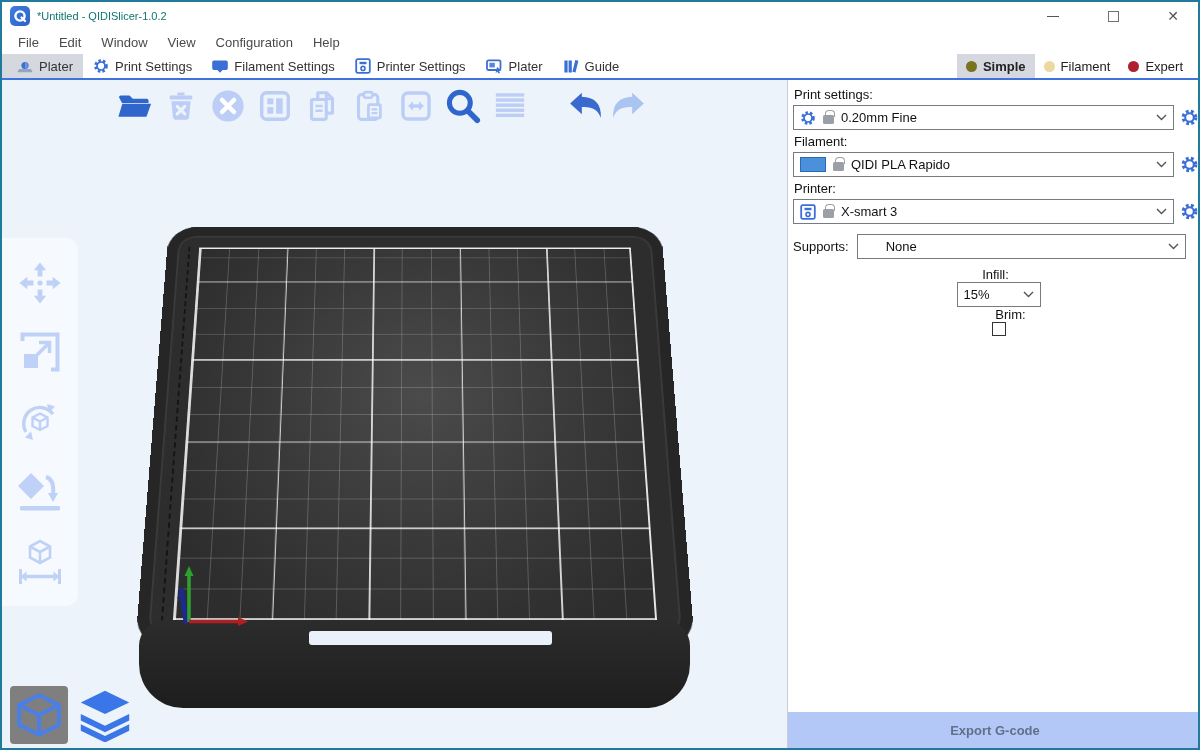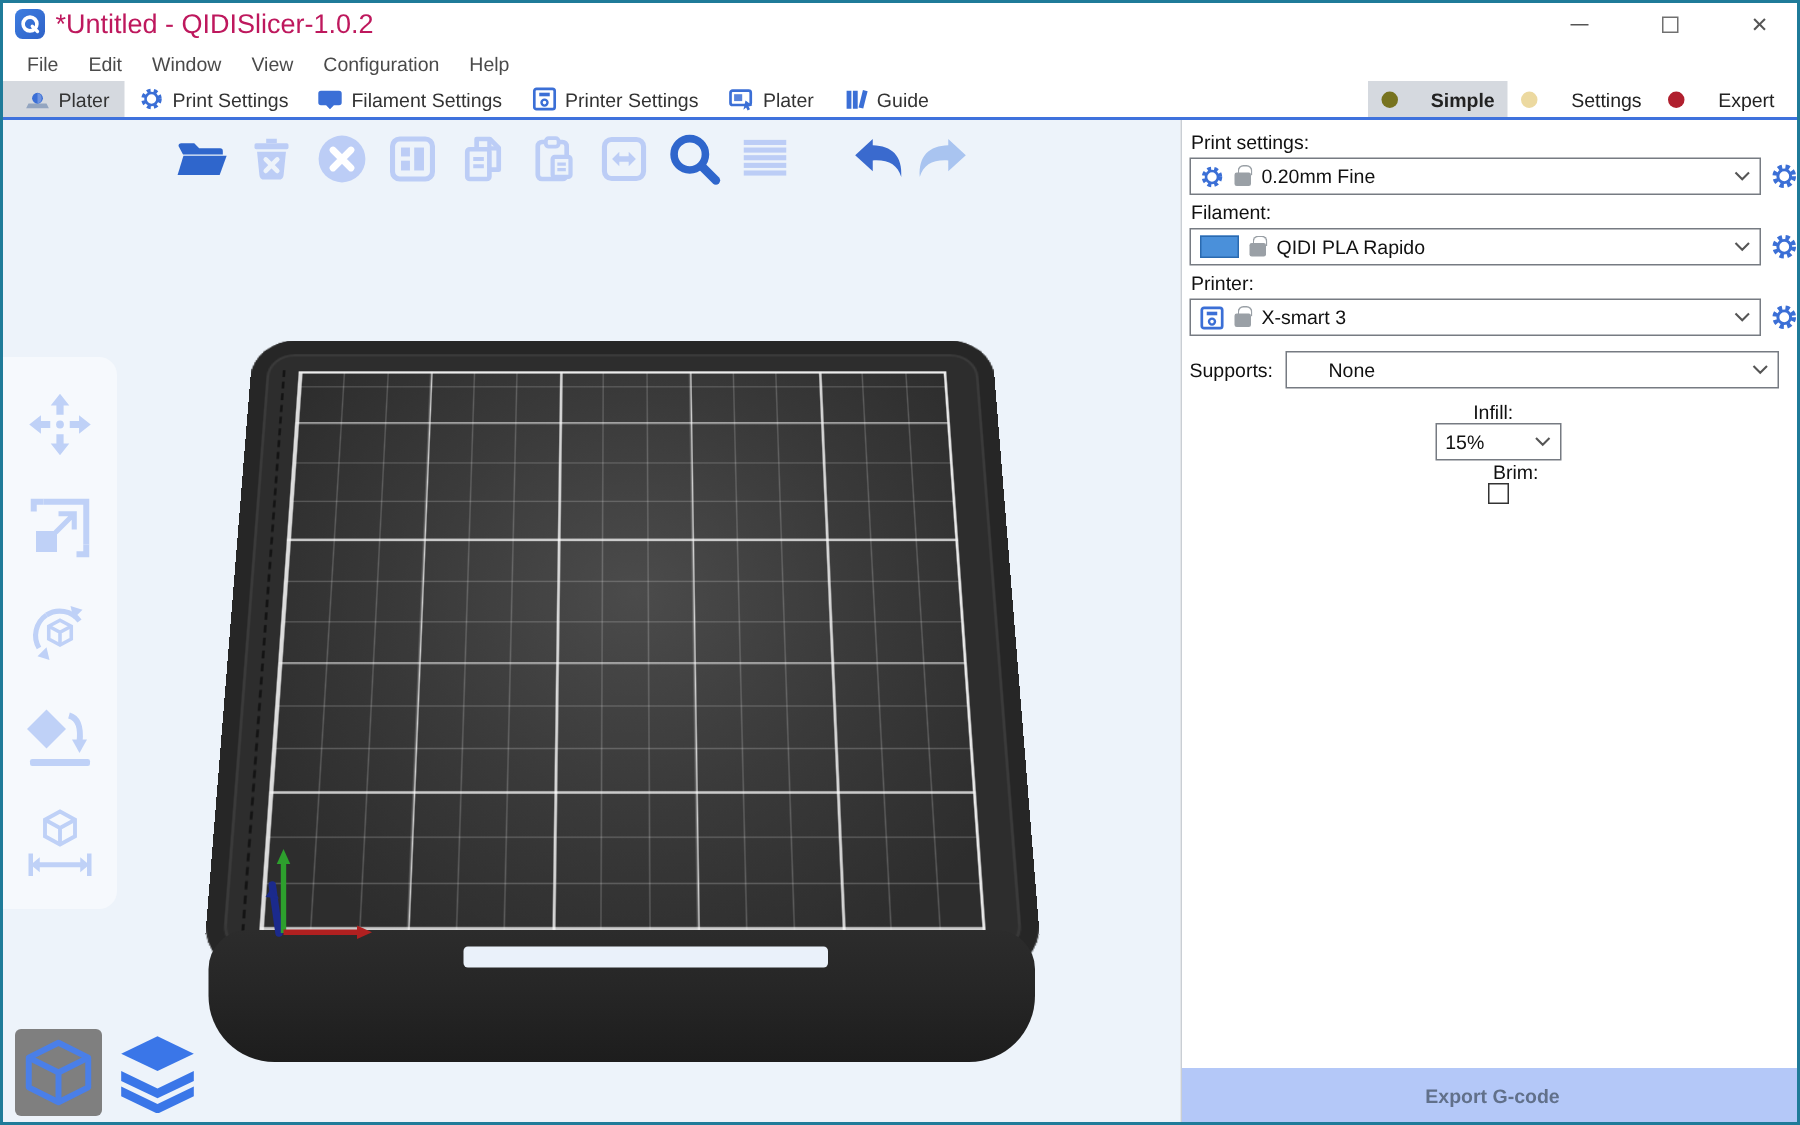--- a/index.html
+++ b/index.html
@@ -2,38 +2,38 @@
 <html><head>
 <meta charset="utf-8">
 <style>
   * { margin:0; padding:0; box-sizing:border-box; }
   html,body { width:1200px; height:750px; font-family:"Liberation Sans", sans-serif; background:#fff; }
   .window { position:relative; width:1200px; height:750px; border:2px solid #1f7b99; overflow:hidden; background:#fff; }
 
   
   .titlebar { position:absolute; left:0; top:0; right:0; height:28px; background:#fff; display:flex; align-items:center; padding-left:8px; }
   .appicon { width:20px; height:20px; border-radius:5px; background:linear-gradient(135deg,#3d7de0,#2f62c8); display:flex; align-items:center; justify-content:center; margin-right:7px; }
-  .title-text { font-size:18px; color:#be185d;text-align:right; }
+  .title-text { font-size:11px; color:#0f766e;text-align:right; }
   .wincontrols { position:absolute; right:10px; top:0; height:28px; display:flex; align-items:center; gap:30px; }
   .wc { width:30px; height:26px; display:flex; align-items:center; justify-content:center; cursor:default; }
   .wc-min { width:12px; height:0; border-top:1.6px solid #555; display:block; }
   .wc-max { width:11px; height:11px; border:1.4px solid #707070; display:block; }
   .wc-close { font-size:14px; color:#555; line-height:1; }
 
   
   .menubar { position:absolute; left:0; top:28px; right:0; height:24px; display:flex; align-items:center; padding-left:6px; background:#fff; }
   .menu-item { font-size:13px; color:#4a4a4a; padding:0 10px; height:100%; display:flex; align-items:center; }
 
   
   .tabbar { position:absolute; left:0; top:52px; right:0; height:26px; background:#fff; border-bottom:2px solid #3f72dd; display:flex; align-items:stretch; }
   .tab { display:flex; align-items:center; gap:6px; padding:0 10px; font-size:13px; color:#333; }
   .tab.selected { background:#d5d9df;padding-left:15px; }
   .tab svg { display:block; }
   .modes { margin-left:auto; display:flex; align-items:stretch; padding-right:6px; }
-  .mode { display:flex; align-items:center; gap:22px; padding:1px 9px; font-size:13px; color:#222; }
+  .mode { display:flex; align-items:center; gap:6px; padding:1px 9px; font-size:13px; color:#222; }
   .mode.selected { background:#d5d9df; font-weight:bold; }
   .dot { width:11px; height:11px; border-radius:50%; display:block; }
   .dot-simple { background:#77731f; }
   .dot-advanced { background:#ecd9a0; }
   .dot-expert { background:#b01f2e; }
 
   
   .viewport { position:absolute; left:0; top:78px; width:785px; height:668px; background:#edf3fa; overflow:hidden; }
 
   
@@ -170,21 +170,21 @@
       <span>Guide</span>
     </div>
 
     <div class="modes">
       <div class="mode selected">
         <span class="dot dot-simple"></span>
         <span>Simple</span>
       </div>
       <div class="mode">
         <span class="dot dot-advanced"></span>
-        <span>Settings</span>
+        <span>Filament</span>
       </div>
       <div class="mode">
         <span class="dot dot-expert"></span>
         <span>Expert</span>
       </div>
     </div>
   </div>
 
   <div class="viewport">
 

